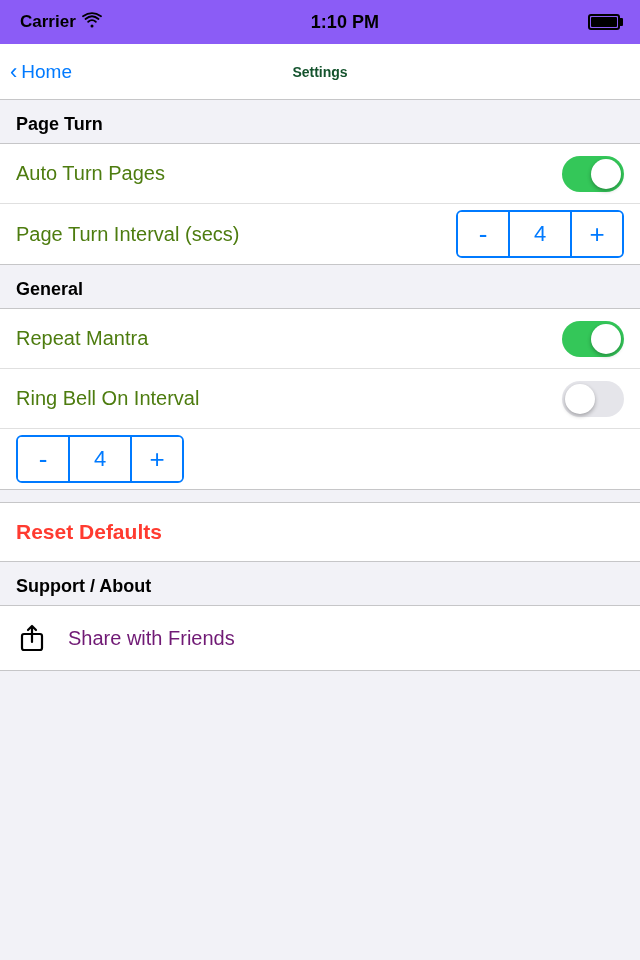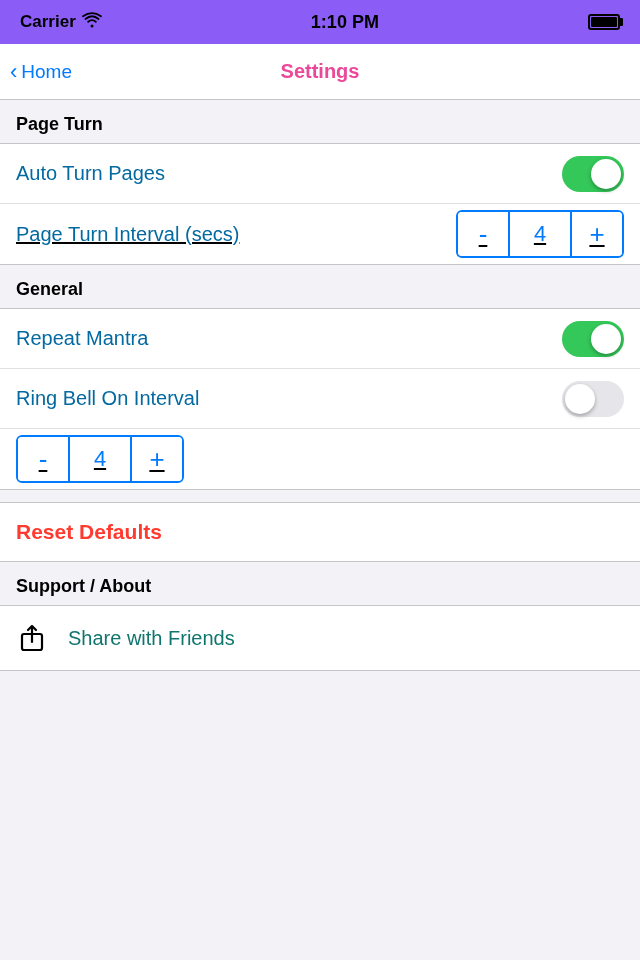--- a/index.html
+++ b/index.html
@@ -81,23 +81,23 @@
       font-size: 19px;
       cursor: pointer;
       text-decoration: none;
     }
     .nav-back .chevron {
       font-size: 22px;
       font-weight: 300;
       line-height: 1;
     }
     .nav-title {
-      font-size: 20px;
+      font-size: 14px;
       font-weight: 700;
-      color: #ec4899;
+      color: #14532d;
     }
 
     
     .section-header {
       background: #f2f2f7;
       padding: 14px 16px 8px 16px;
       font-size: 18px;
       font-weight: 700;
       color: #000;
     }
@@ -114,25 +114,24 @@
       display: flex;
       align-items: center;
       justify-content: space-between;
       padding: 0 16px;
       min-height: 60px;
       background: #fff;
       border-bottom: 1px solid #e0e0e0;
     }
     .list-row:last-child {
       border-bottom: none;
-      text-decoration: underline;
     }
     .row-label {
       font-size: 20px;
-      color: #0369a1;
+      color: #4d7c0f;
     }
 
     
     .toggle {
       width: 62px;
       height: 36px;
       border-radius: 18px;
       position: relative;
       cursor: pointer;
       transition: background 0.2s;
@@ -249,21 +248,21 @@
       border-radius: 50%;
       background: #1c1c1e;
       display: flex;
       align-items: center;
       justify-content: center;
       color: #fff;
       font-size: 20px;
     }
     .support-label {
       font-size: 20px;
-      color: #0f766e;
+      color: #701a75;
     }
   </style>
 </head>
 <body>
 
 <div class="status-bar">
   <div class="carrier-wifi">
     <span>Carrier</span>
     <span>
       <svg width="20" height="16" viewBox="0 0 20 16">

